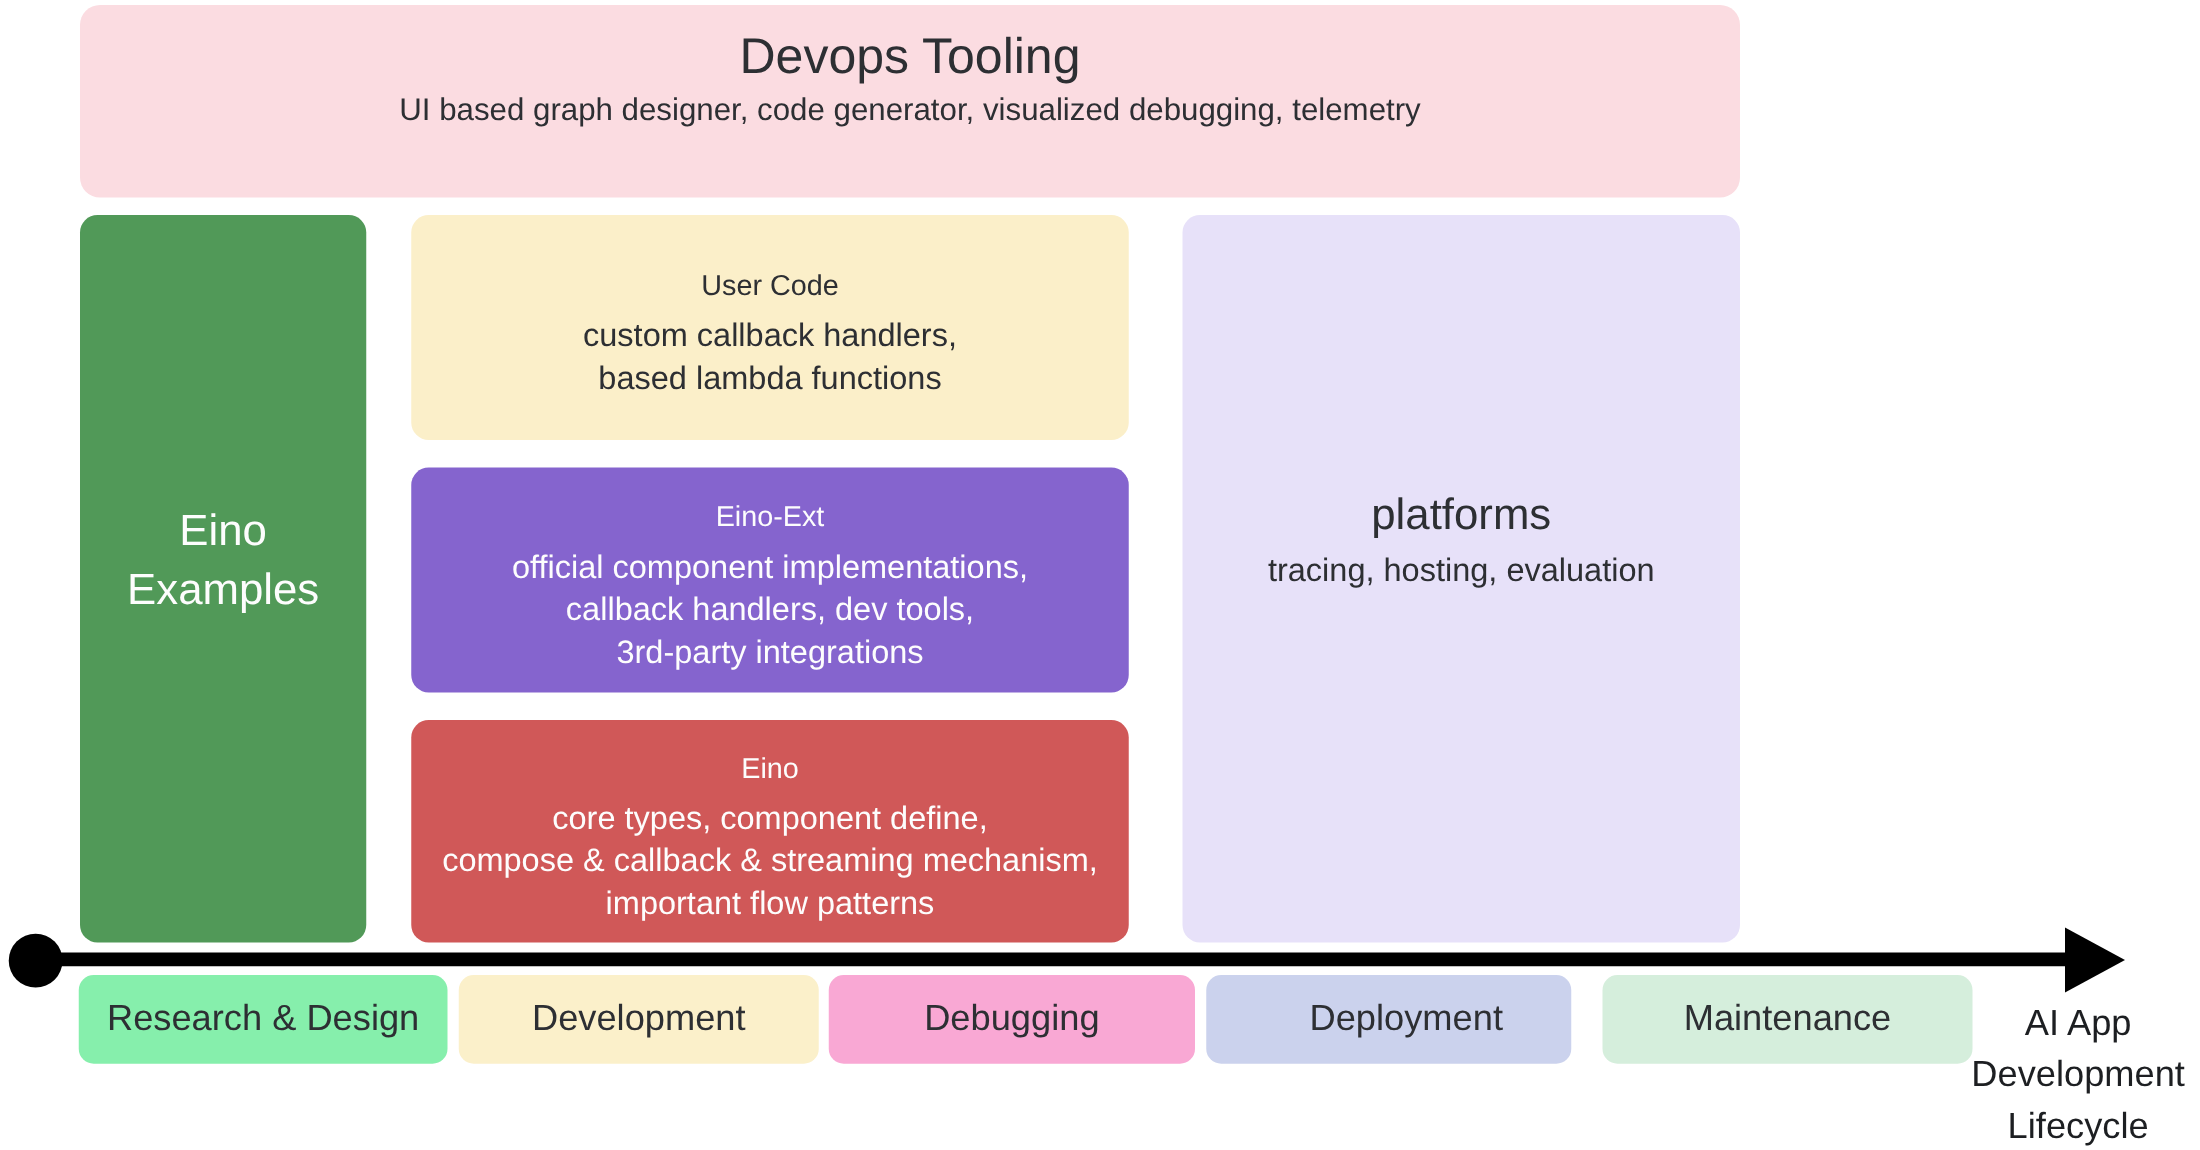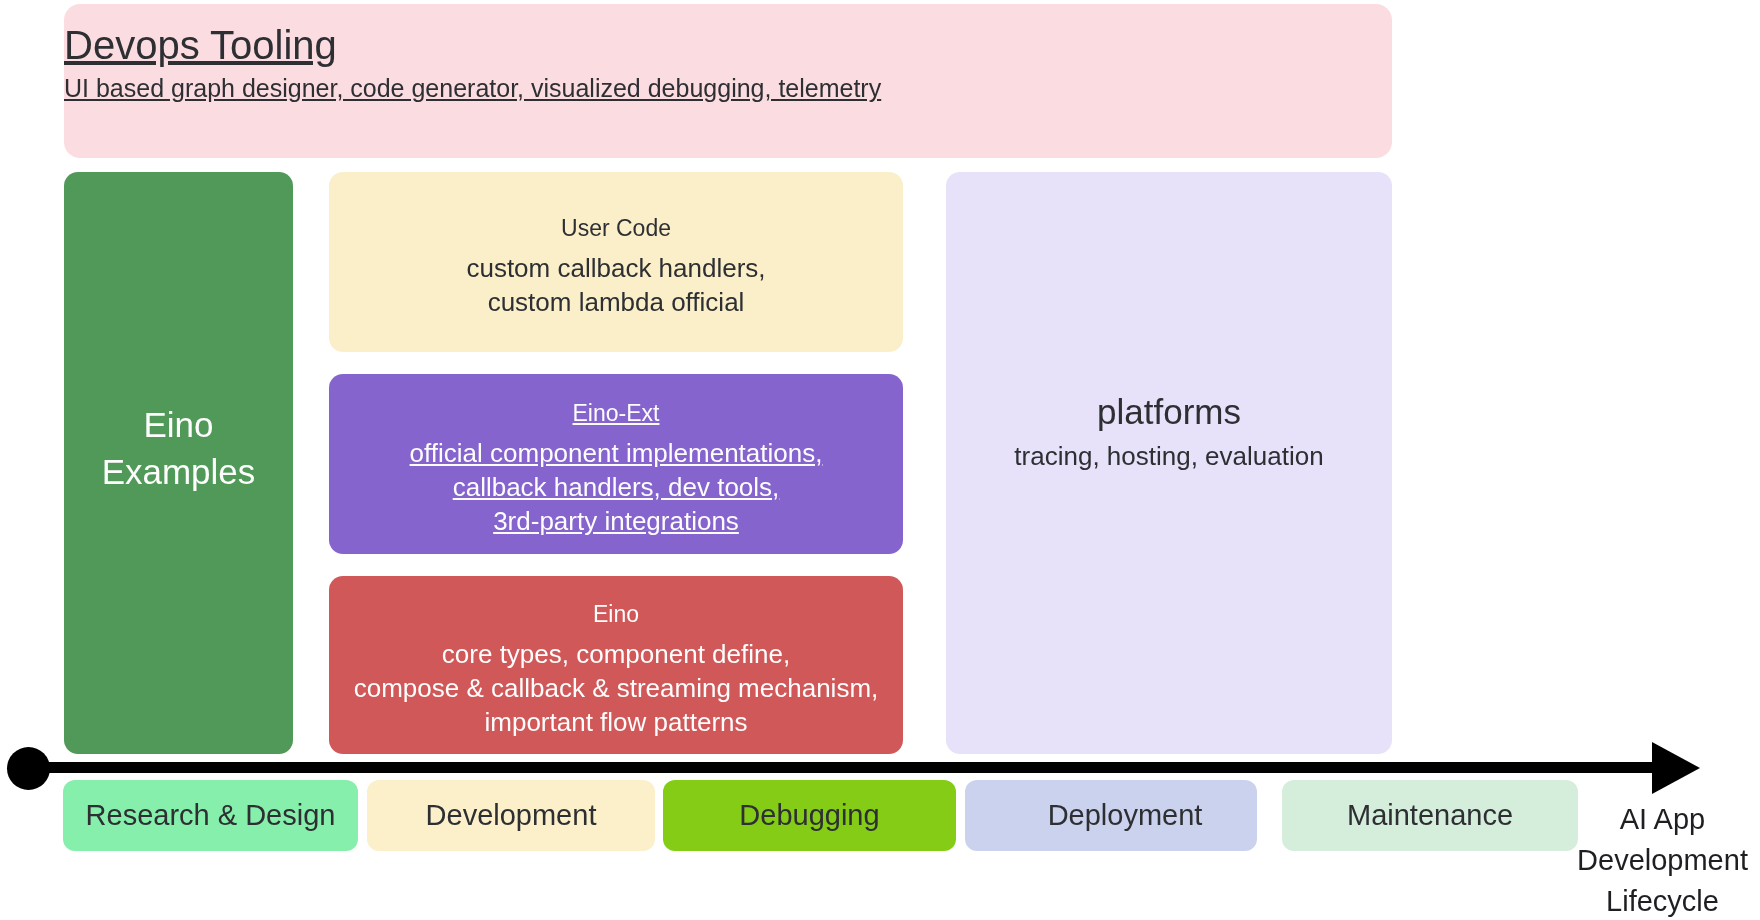--- a/index.html
+++ b/index.html
@@ -11,22 +11,22 @@
     font-family: "Liberation Sans", "DejaVu Sans", sans-serif;
     color: #2d2f33;
     overflow: hidden;
   }
   .abs { position: absolute; box-sizing: border-box; }
 
   
   .devops {
     left: 64px; top: 4px; width: 1328px; height: 154px;
     border-radius: 16px;
-    display: flex; flex-direction: column; align-items: flex-start;
-    padding-top: 16px; text-align: center; text-decoration: underline;
+    display: flex; flex-direction: column; align-items: center;
+    padding-top: 16px; text-align: center;
   }
   .devops-title { font-size: 40px; line-height: 50px; }
   .devops-subtitle { font-size: 25px; line-height: 36px; }
 
   
   .examples {
     left: 64px; top: 172px; width: 229px; height: 582px;
     border-radius: 14px;
     display: flex; flex-direction: column; align-items: center; justify-content: center;
     color: #fdfdfd; font-size: 35px; line-height: 47px; text-align: center;
@@ -95,24 +95,24 @@
   </div>
 
   <div class="abs examples" style="background-color: rgb(81, 153, 88);">
     <div>Eino</div>
     <div>Examples</div>
   </div>
 
   <div class="abs mid box-user-code" style="background-color: rgb(251, 239, 201);">
     <div class="mid-title">User Code</div>
     <div class="mid-line">custom callback handlers,</div>
-    <div class="mid-line">custom lambda official</div>
+    <div class="mid-line">based lambda functions</div>
   </div>
 
-  <div class="abs mid box-eino-ext" style="color: rgb(253, 253, 253); background-color: rgb(133, 100, 206); text-decoration: underline;">
+  <div class="abs mid box-eino-ext" style="color: rgb(253, 253, 253); background-color: rgb(133, 100, 206);">
     <div class="mid-title">Eino-Ext</div>
     <div class="mid-line">official component implementations,</div>
     <div class="mid-line">callback handlers, dev tools,</div>
     <div class="mid-line">3rd-party integrations</div>
   </div>
 
   <div class="abs mid box-eino" style="color: rgb(253, 253, 253); background-color: rgb(208, 88, 88);">
     <div class="mid-title">Eino</div>
     <div class="mid-line">core types, component define,</div>
     <div class="mid-line">compose &amp; callback &amp; streaming mechanism,</div>
@@ -127,21 +127,21 @@
   <div class="abs axis-dot" style="background-color: rgb(0, 0, 0);"></div>
   <div class="abs axis-line" style="background-color: rgb(0, 0, 0);"></div>
   <div class="abs axis-head" style="border-left-color: rgb(0, 0, 0);"></div>
 
   <div class="abs stage s1" style="background-color: #86efac;">
     <span>Research &amp; Design</span>
   </div>
   <div class="abs stage s2" style="background-color: rgb(251, 240, 202);">
     <span>Development</span>
   </div>
-  <div class="abs stage s3" style="background-color: #84cc16;">
+  <div class="abs stage s3" style="background-color: #f9a8d4;">
     <span>Debugging</span>
   </div>
   <div class="abs stage s4" style="background-color: rgb(203, 210, 237); padding-left: 28px;">
     <span>Deployment</span>
   </div>
   <div class="abs stage s5" style="background-color: rgb(213, 238, 220); margin-left: 16px;">
     <span>Maintenance</span>
   </div>
 
   <div class="abs caption">

